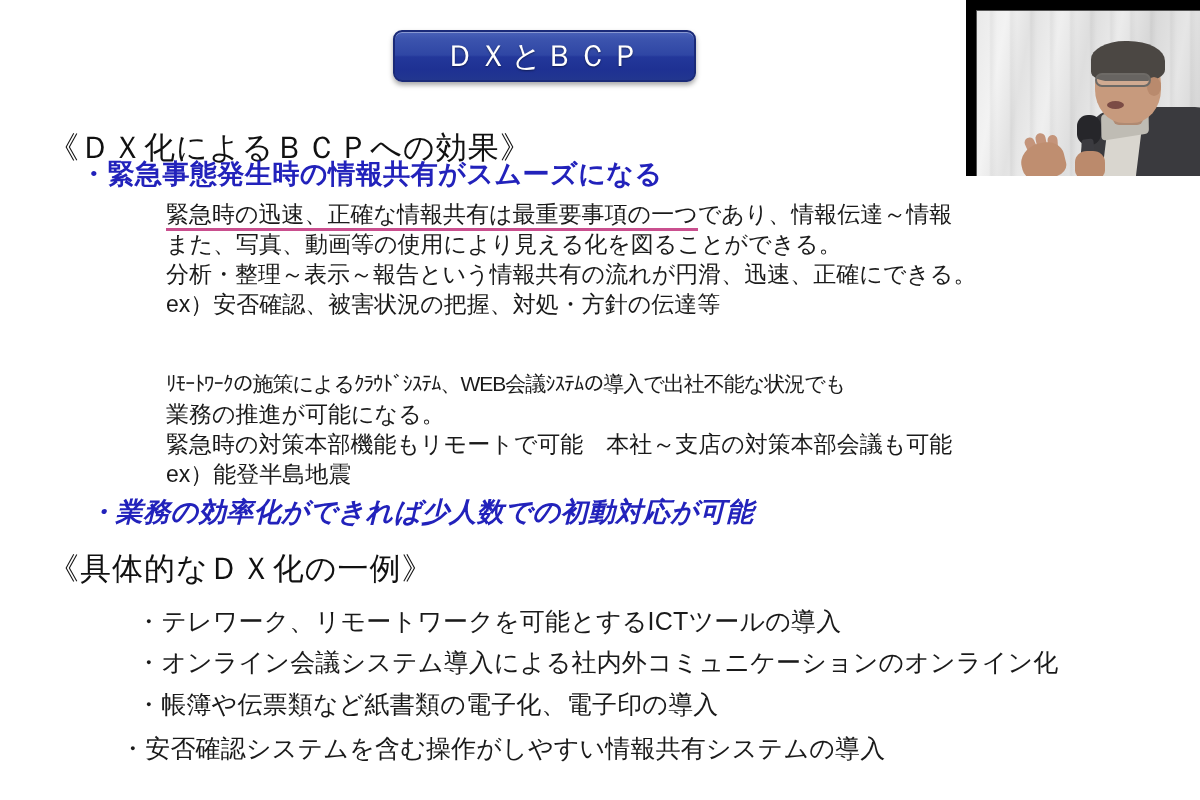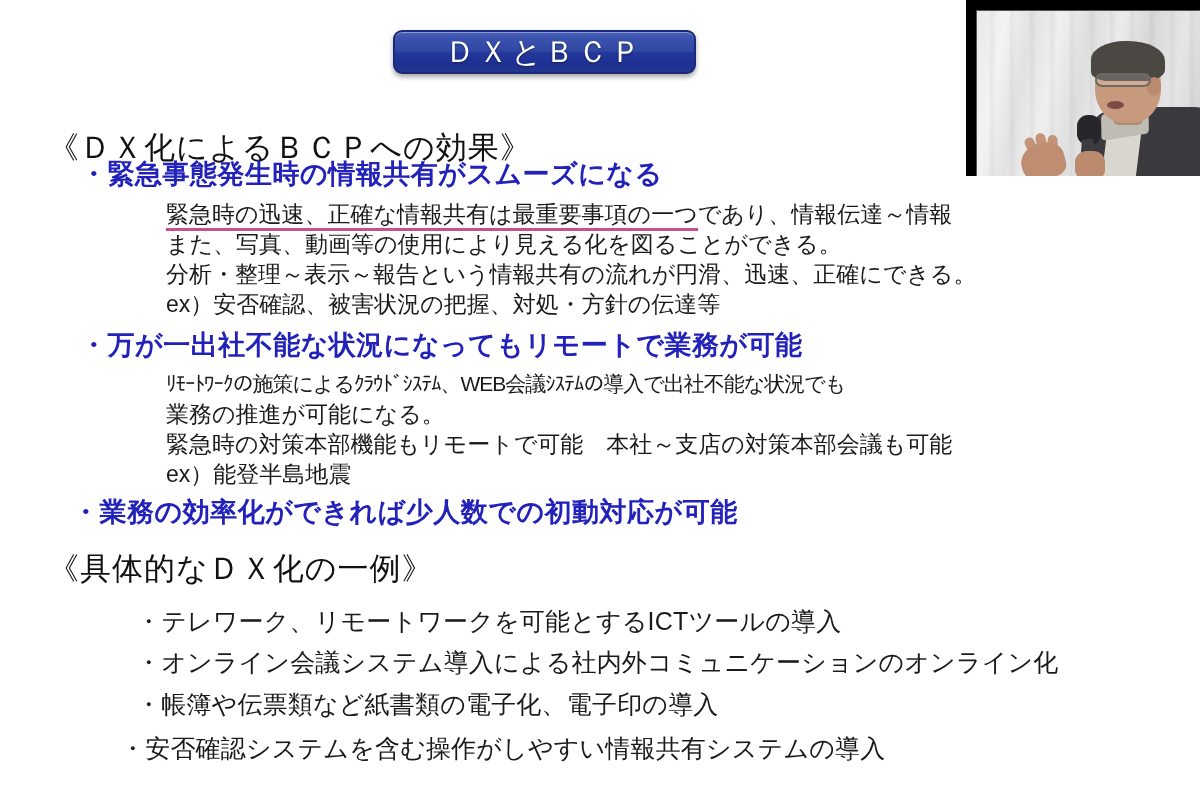--- a/index.html
+++ b/index.html
@@ -12,21 +12,21 @@
   #slide {
     position:relative;
     width:1200px; height:800px;
     background:#ffffff;
   }
 
   
   .title-banner {
     position:absolute;
     left:393px; top:30px;
-    width:303px; height:44px;
+    width:303px; height:52px;
     border-radius:9px;
     background:linear-gradient(to bottom,
         #4a62b8 0%, #3c54ae 14%,
         #2f46a4 48%, #23379a 52%,
         #1e3193 78%, #22368f 100%);
     border:2px solid #1a2a78;
     box-shadow:0 3px 5px rgba(0,0,0,0.35), inset 0 1px 0 rgba(255,255,255,0.35);
     display:flex; align-items:center; justify-content:center;
   }
   .title-banner .title-text {
@@ -53,21 +53,21 @@
   .blue-bullet {
     position:absolute;
     color:#2222bb;
     font-size:27px;
     font-weight:700;
     letter-spacing:0.5px;
     white-space:nowrap;
   }
   #bullet-1 { left:80px; top:156px; }
   #bullet-2 { left:80px; top:327px; }
-  #bullet-3 { left:72px; top:494px; }
+  #bullet-3 { left:88px; top:494px;font-style:italic; }
 
   
   .body-block {
     position:absolute;
     color:#1a1a1a;
     font-size:23px;
     line-height:30px;
     white-space:nowrap;
   }
   #body-1 { left:166px; top:199px; }
@@ -256,21 +256,20 @@
 
   <div class="blue-bullet" id="bullet-1">・緊急事態発生時の情報共有がスムーズになる</div>
 
   <div class="body-block" id="body-1">
     <span class="body-line underlined"><span class="ul">緊急時の迅速、正確な情報共有は最重要事項の一つ</span><span>であり、情報伝達～情報</span></span>
     <span class="body-line">また、写真、動画等の使用により見える化を図ることができる。</span>
     <span class="body-line">分析・整理～表示～報告という情報共有の流れが円滑、迅速、正確にできる。</span>
     <span class="body-line">ex）安否確認、被害状況の把握、対処・方針の伝達等</span>
   </div>
 
-  <div class="blue-bullet" id="bullet-2">・万が一出社不能な状況になってもリモートで業務が可能</div>
 
   <div class="body-block" id="body-2">
     <span class="body-line narrow">ﾘﾓｰﾄﾜｰｸの施策によるｸﾗｳﾄﾞｼｽﾃﾑ、WEB会議ｼｽﾃﾑの導入で出社不能な状況でも</span>
     <span class="body-line">業務の推進が可能になる。</span>
     <span class="body-line">緊急時の対策本部機能もリモートで可能　本社～支店の対策本部会議も可能</span>
     <span class="body-line">ex）能登半島地震</span>
   </div>
 
   <div class="blue-bullet" id="bullet-3">・業務の効率化ができれば少人数での初動対応が可能</div>
 

